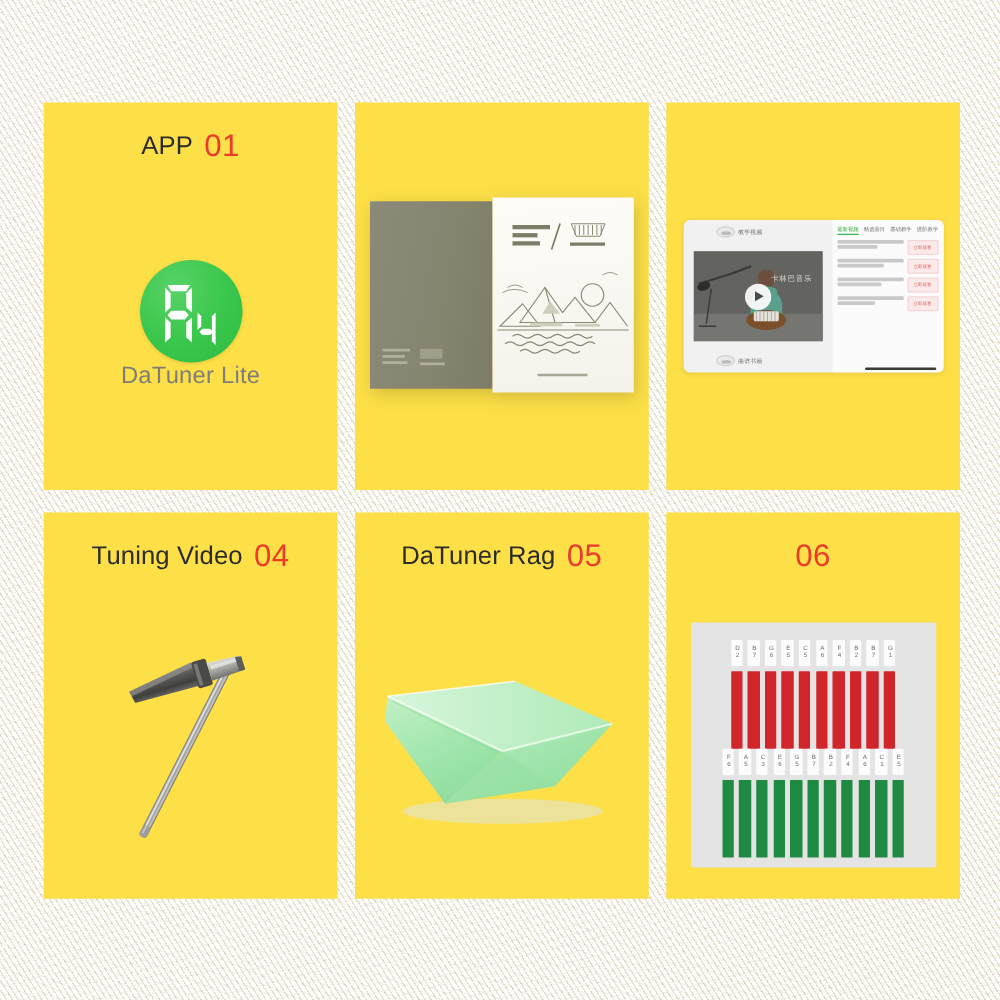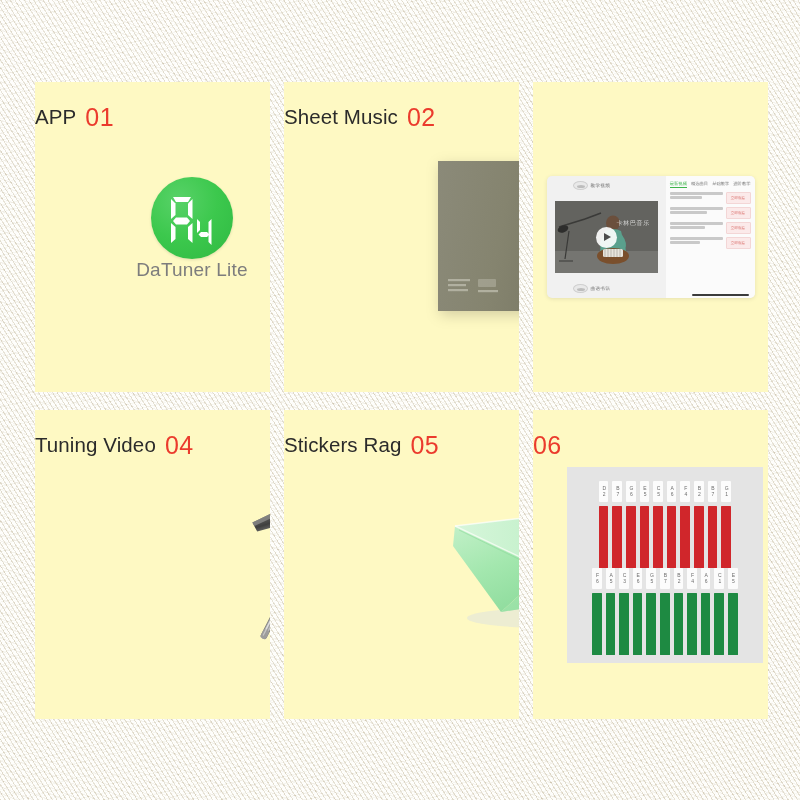--- a/index.html
+++ b/index.html
@@ -57,25 +57,25 @@
     height: 637px;
     display: grid;
     grid-template-columns: 235px 235px 235px;
     grid-template-rows: 310px 309px;
     column-gap: 14px;
     row-gap: 18px;
     z-index: 2;
   }
 
   .card {
-    background: #fef9c3;
+    background: #fde047;
     position: relative;
     overflow: hidden;
     display: flex;
-    flex-direction: row;
+    flex-direction: column;
   }
 
   .card-head {
     height: 62px;
     display: flex;
     align-items: center;
     justify-content: center;
     gap: 9px;
     padding-top: 8px;
   }
@@ -284,24 +284,20 @@
               <polygon points="47.5,57.5 50,55 56,55 58.5,57.5 56,60 50,60"></polygon>
             </g>
           </svg>
         </div>
         <div class="app-name">DaTuner Lite</div>
       </div>
     </div>
   </div>
 
   <div class="card">
-    <div class="card-head">
-      <span class="card-title">Sheet Music</span>
-      <span class="card-num">02</span>
-    </div>
     <div class="card-body">
       <div class="book">
         <div class="book-left">
           <svg width="98" height="150" viewBox="0 0 98 150" aria-hidden="true">
             <g fill="#b9b8a8" opacity=".85">
               <rect x="10" y="118" width="22" height="2.2"></rect>
               <rect x="10" y="123" width="18" height="2.2"></rect>
               <rect x="10" y="128" width="20" height="2.2"></rect>
               <rect x="40" y="118" width="18" height="8" rx="1" opacity=".6"></rect>
               <rect x="40" y="129" width="20" height="2.2"></rect>
@@ -501,21 +497,21 @@
             <rect x="126" y="43" width="24" height="3" fill="rgba(255,255,255,.5)"></rect>
             <path d="M147,42 L152,43 L152,54 L147,54 Z" fill="#5d5d5b"></path>
           </g>
         </svg>
       </div>
     </div>
   </div>
 
   <div class="card">
     <div class="card-head">
-      <span class="card-title">Stickers Rag</span>
+      <span class="card-title">DaTuner Rag</span>
       <span class="card-num">05</span>
     </div>
     <div class="card-body">
       <div class="rag">
         <svg width="215" height="150" viewBox="0 0 215 150" aria-hidden="true">
           <defs>
             <linearGradient id="ragA" x1="0" y1="0" x2="0.5" y2="1">
               <stop offset="0%" stop-color="#c2f0c8"></stop>
               <stop offset="55%" stop-color="#a3e7ae"></stop>
               <stop offset="100%" stop-color="#91dd9f"></stop>

